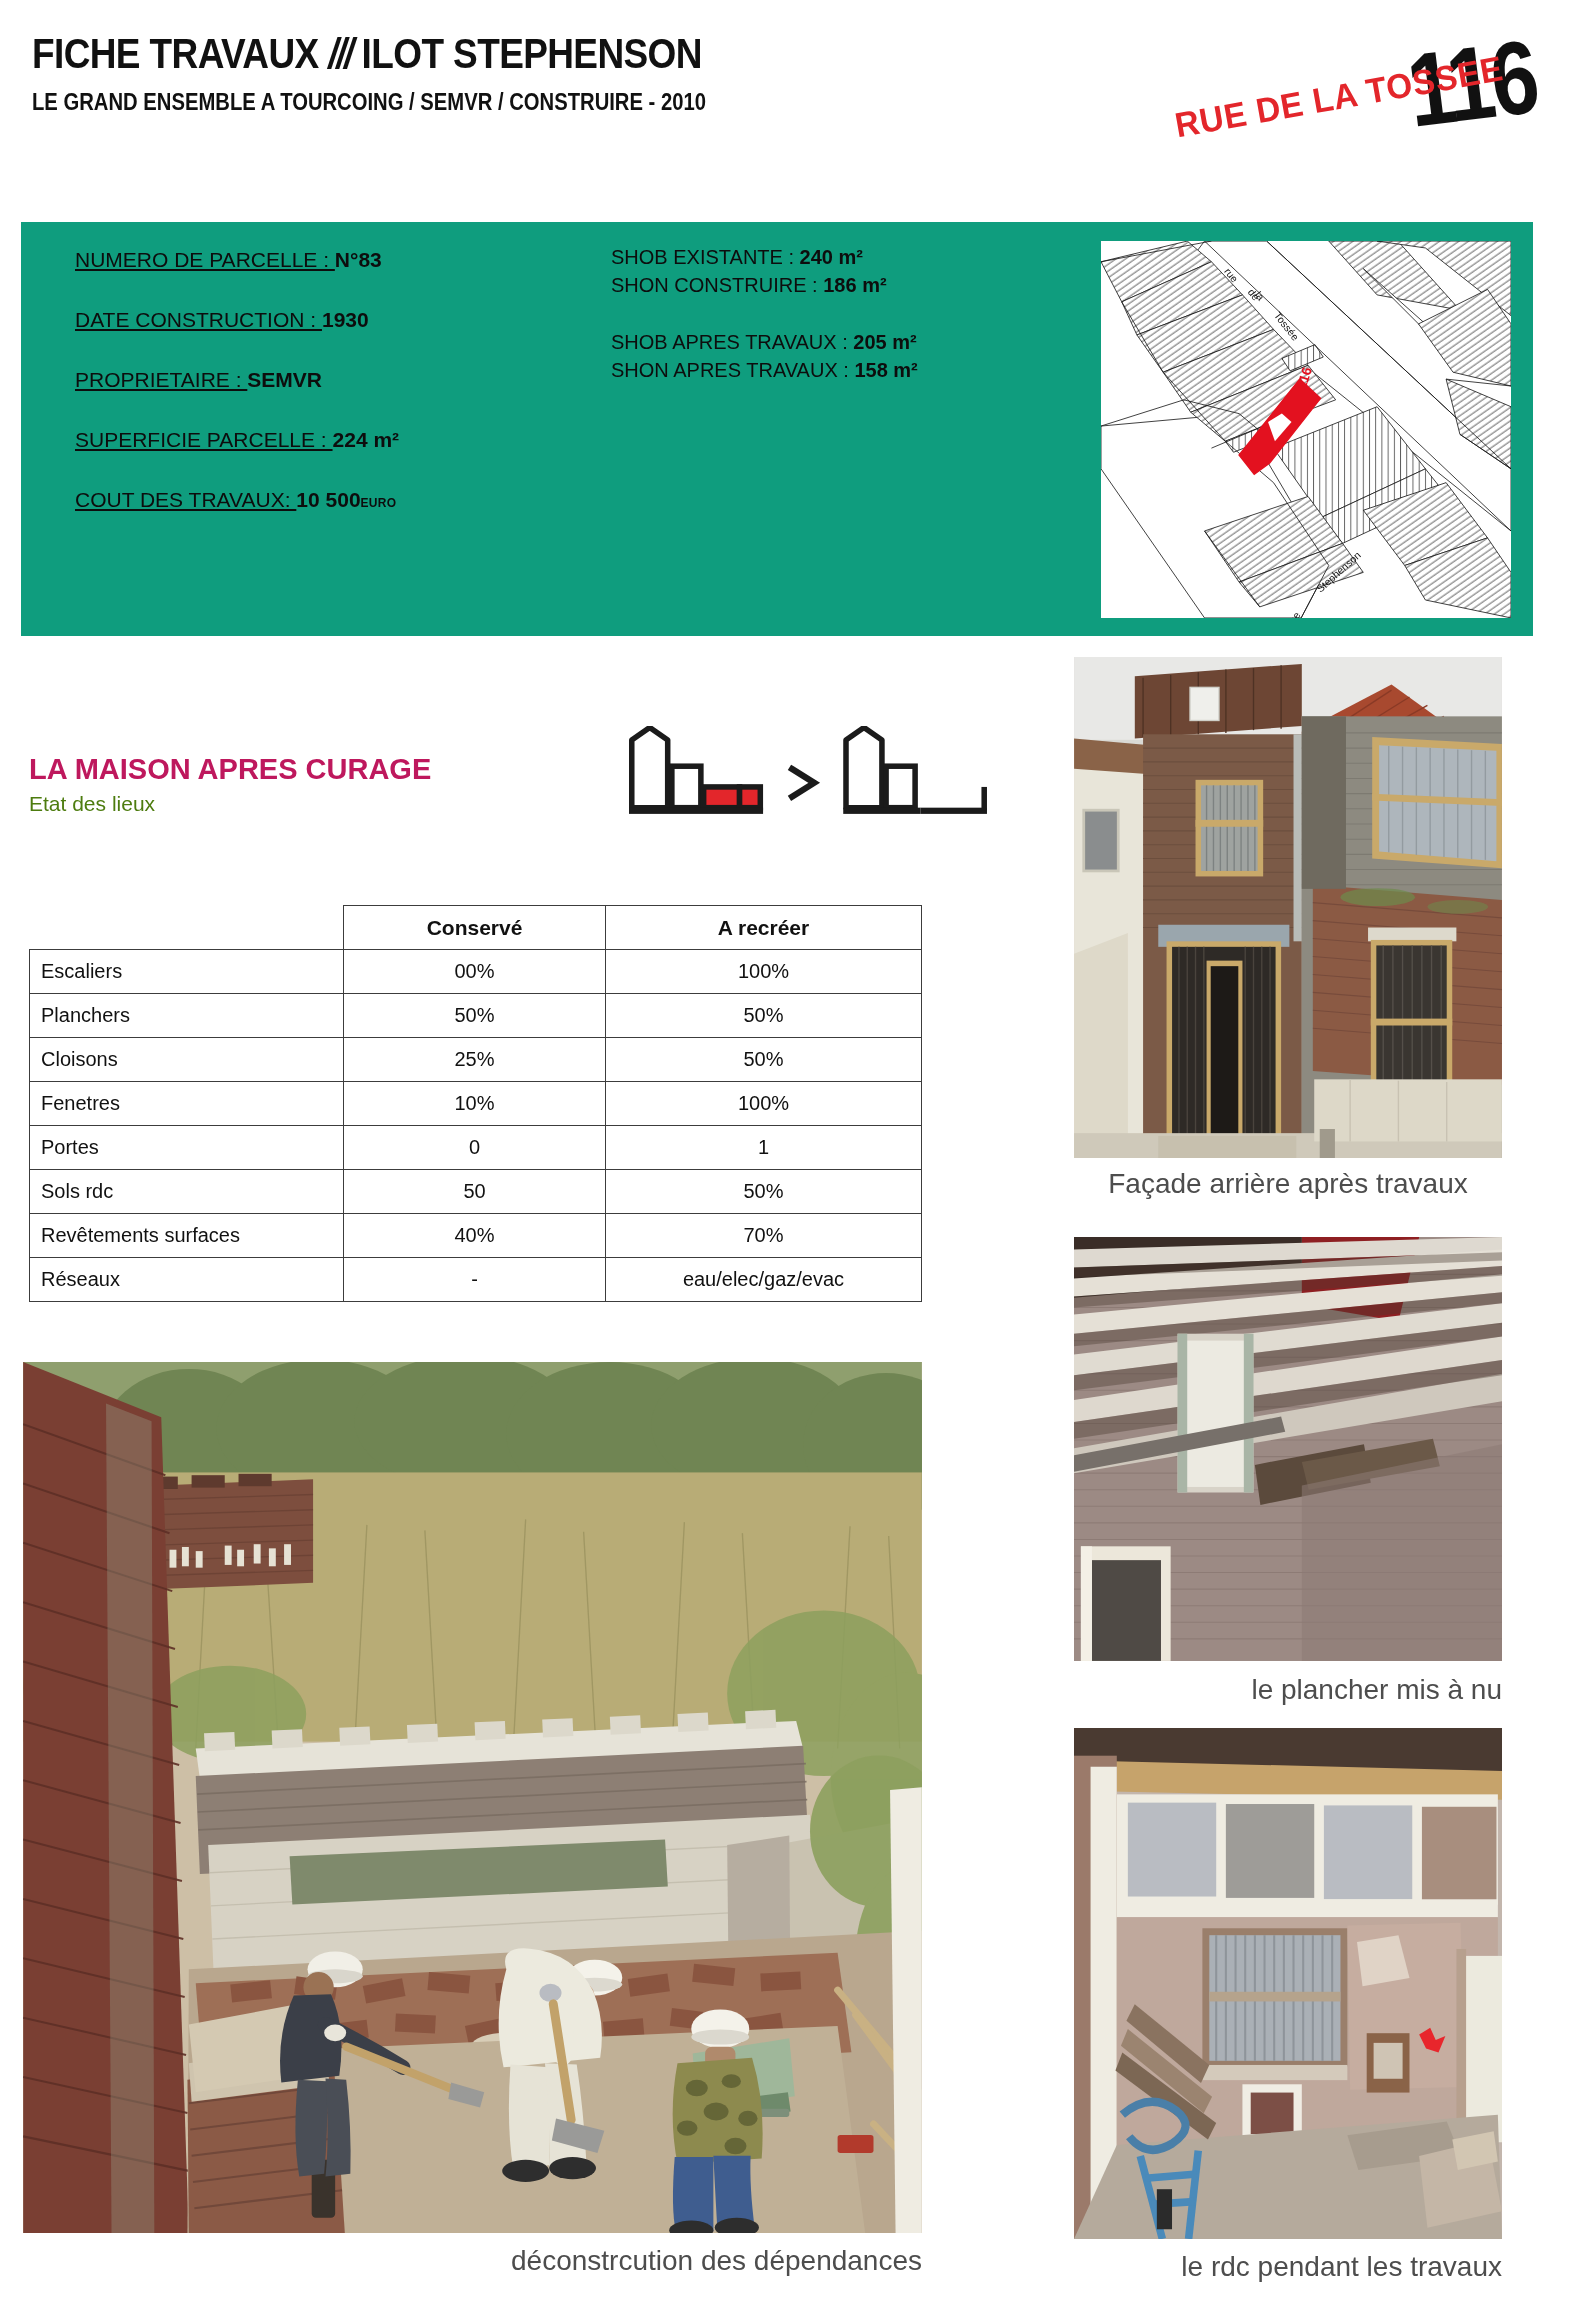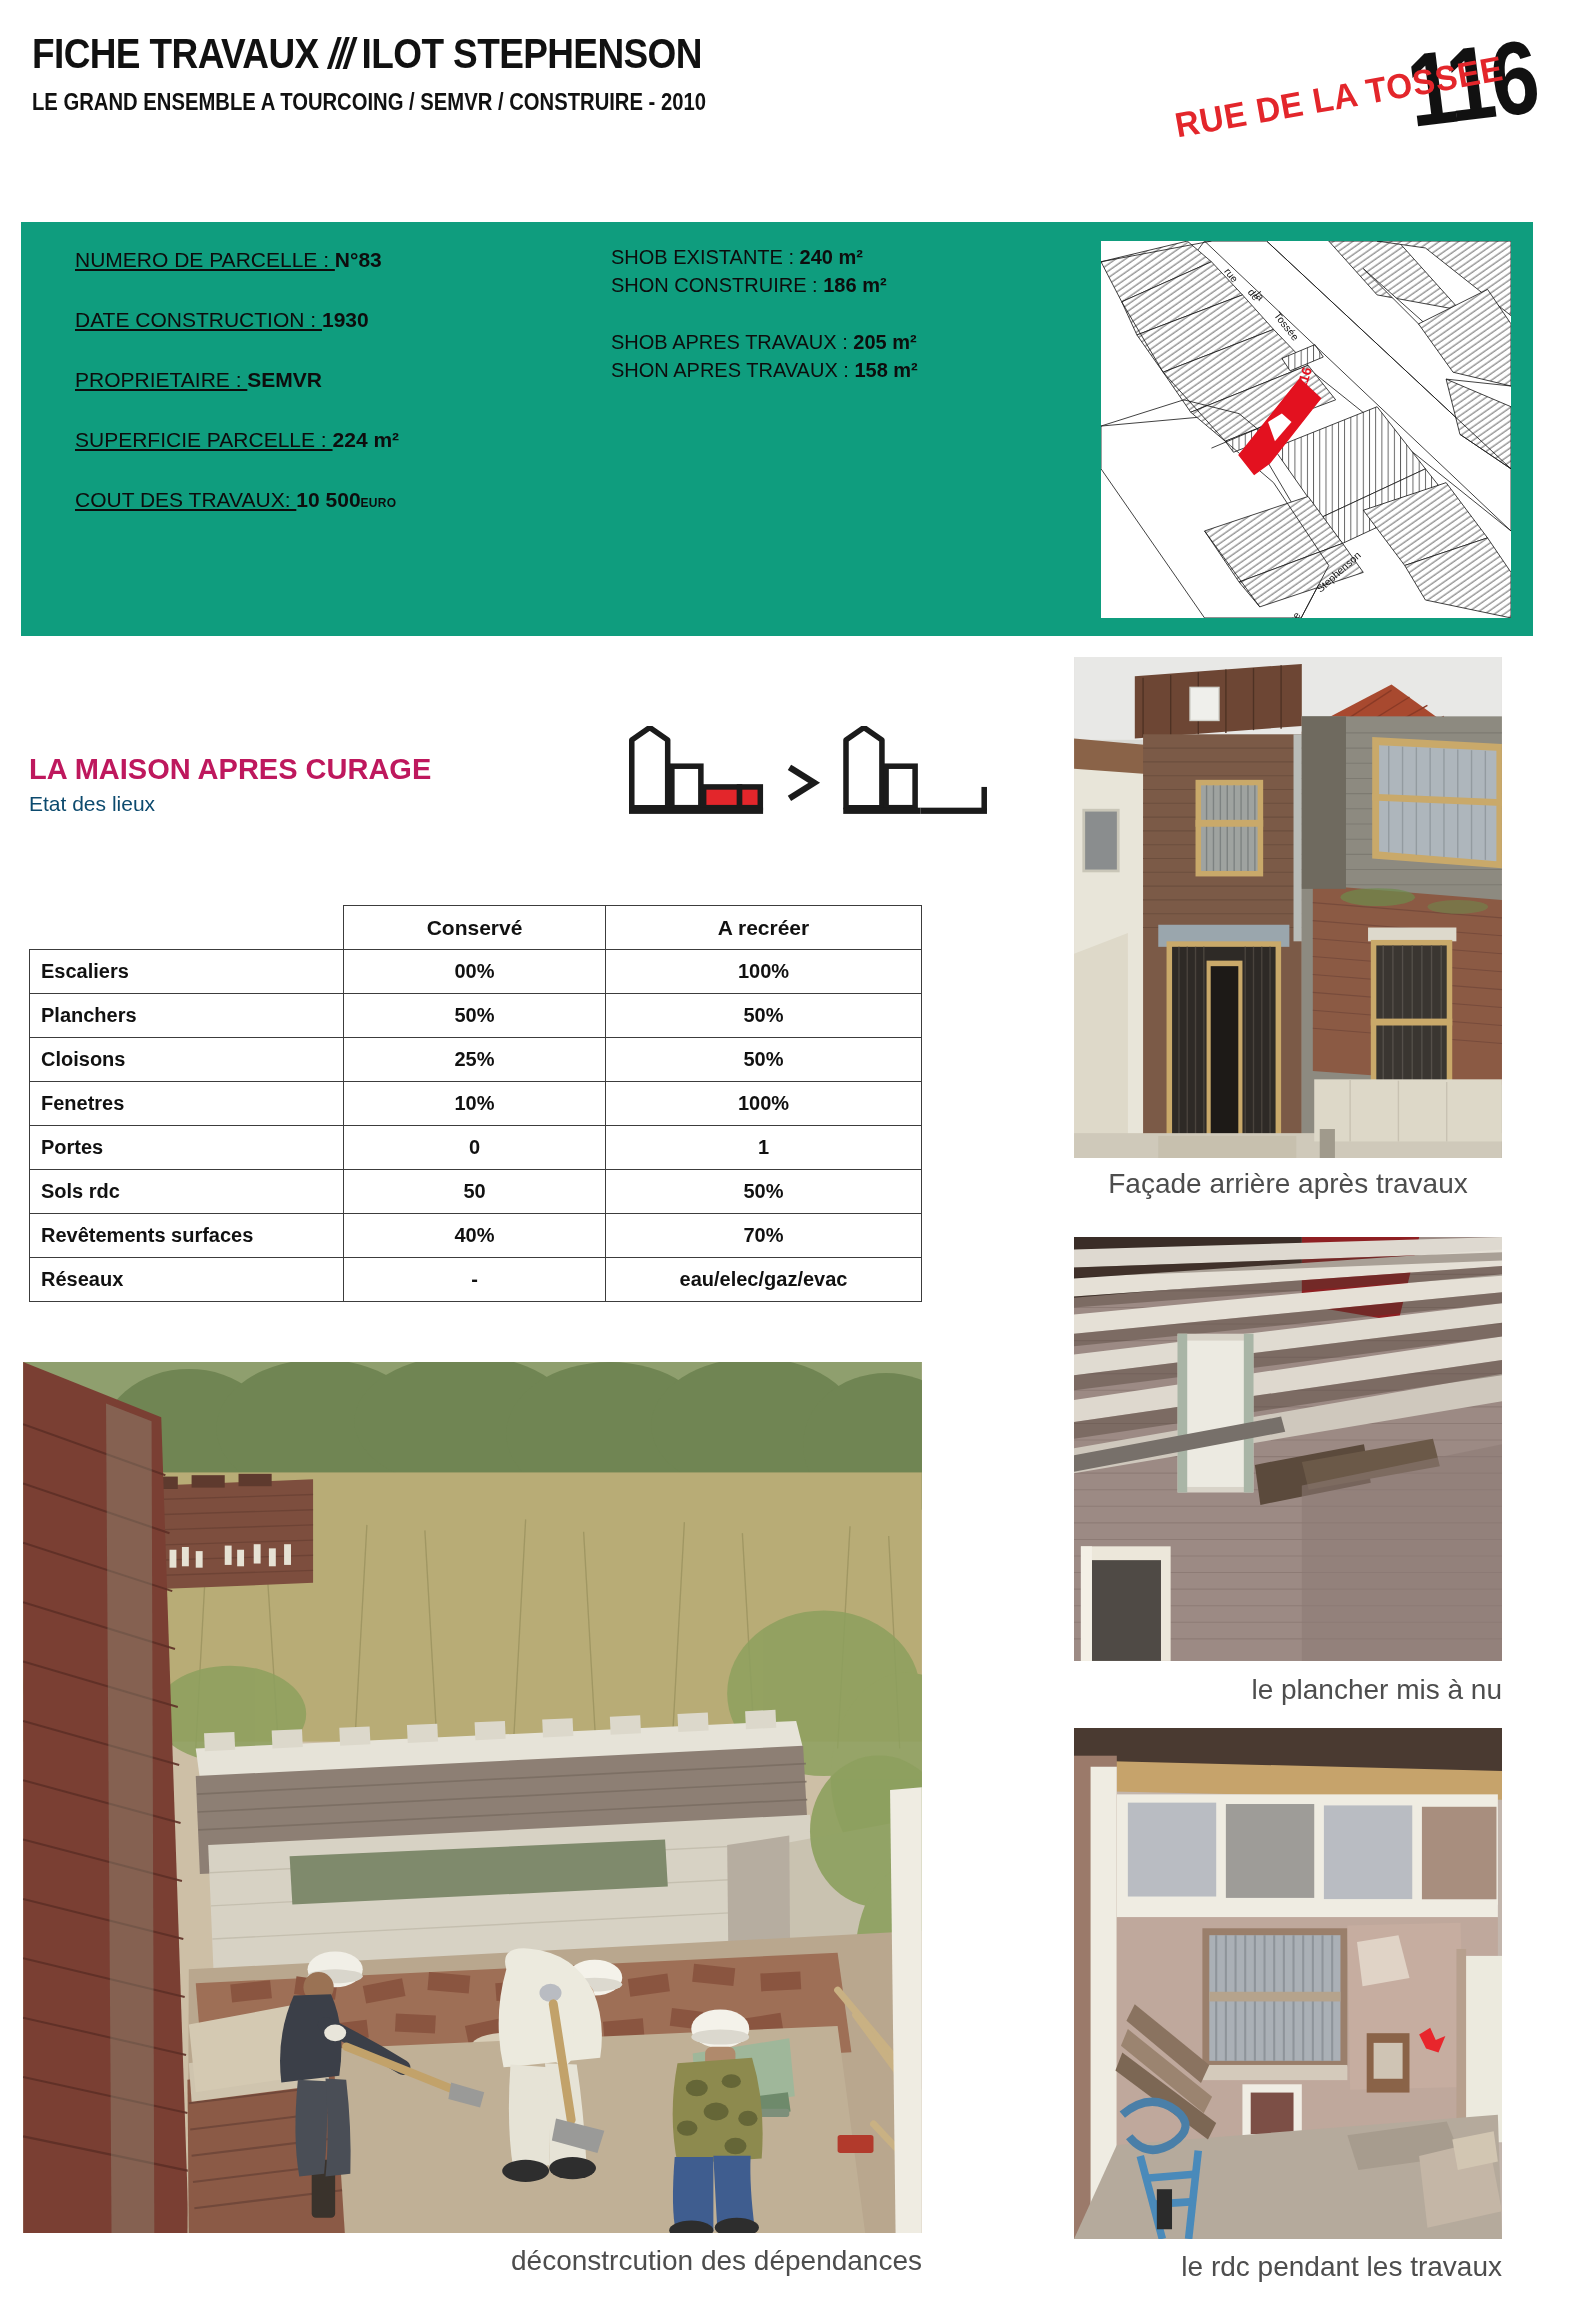--- a/index.html
+++ b/index.html
@@ -65,32 +65,32 @@
   
   .cadastre {
     position: absolute; right: 22px; top: 19.3px;
     width: 410px; height: 377px;
     background: #fff; overflow: hidden;
   }
 
   
   .sec { position: absolute; left: 29px; top: 753px; }
   .sec-h { font-size: 29px; font-weight: 700; color: #be185d; letter-spacing: 0px; }
-  .sec-s { margin-top: 5.5px; font-size: 21px; font-weight: 400; color: #0c4a6e; }
+  .sec-s { margin-top: 5.5px; font-size: 21px; font-weight: 400; color: #4d7c0f; }
 
   
   .tbl {
     position: absolute; left: 29px; top: 905px;
     width: 893px; border-collapse: collapse;
     background: #fff;
   }
   .tbl td, .tbl th {
     border: 1px solid #3c3c3c;
     height: 44px; padding: 0 11px;
-    font-size: 20px; font-weight: 700; color: #111;
+    font-size: 20px; font-weight: 400; color: #111;
     vertical-align: middle;
   }
   .tbl th { font-weight: 700; text-align: center; font-size: 21px; }
   .tbl .c-lbl { width: 314px; text-align: left; }
   .tbl .c-mid { width: 262px; text-align: center; }
   .tbl .c-end { width: 316px; text-align: center; }
   .tbl .blank { border-left: none; border-top: none; }
 
   
   .ph { position: absolute; overflow: hidden; background: #cfcabc; }

